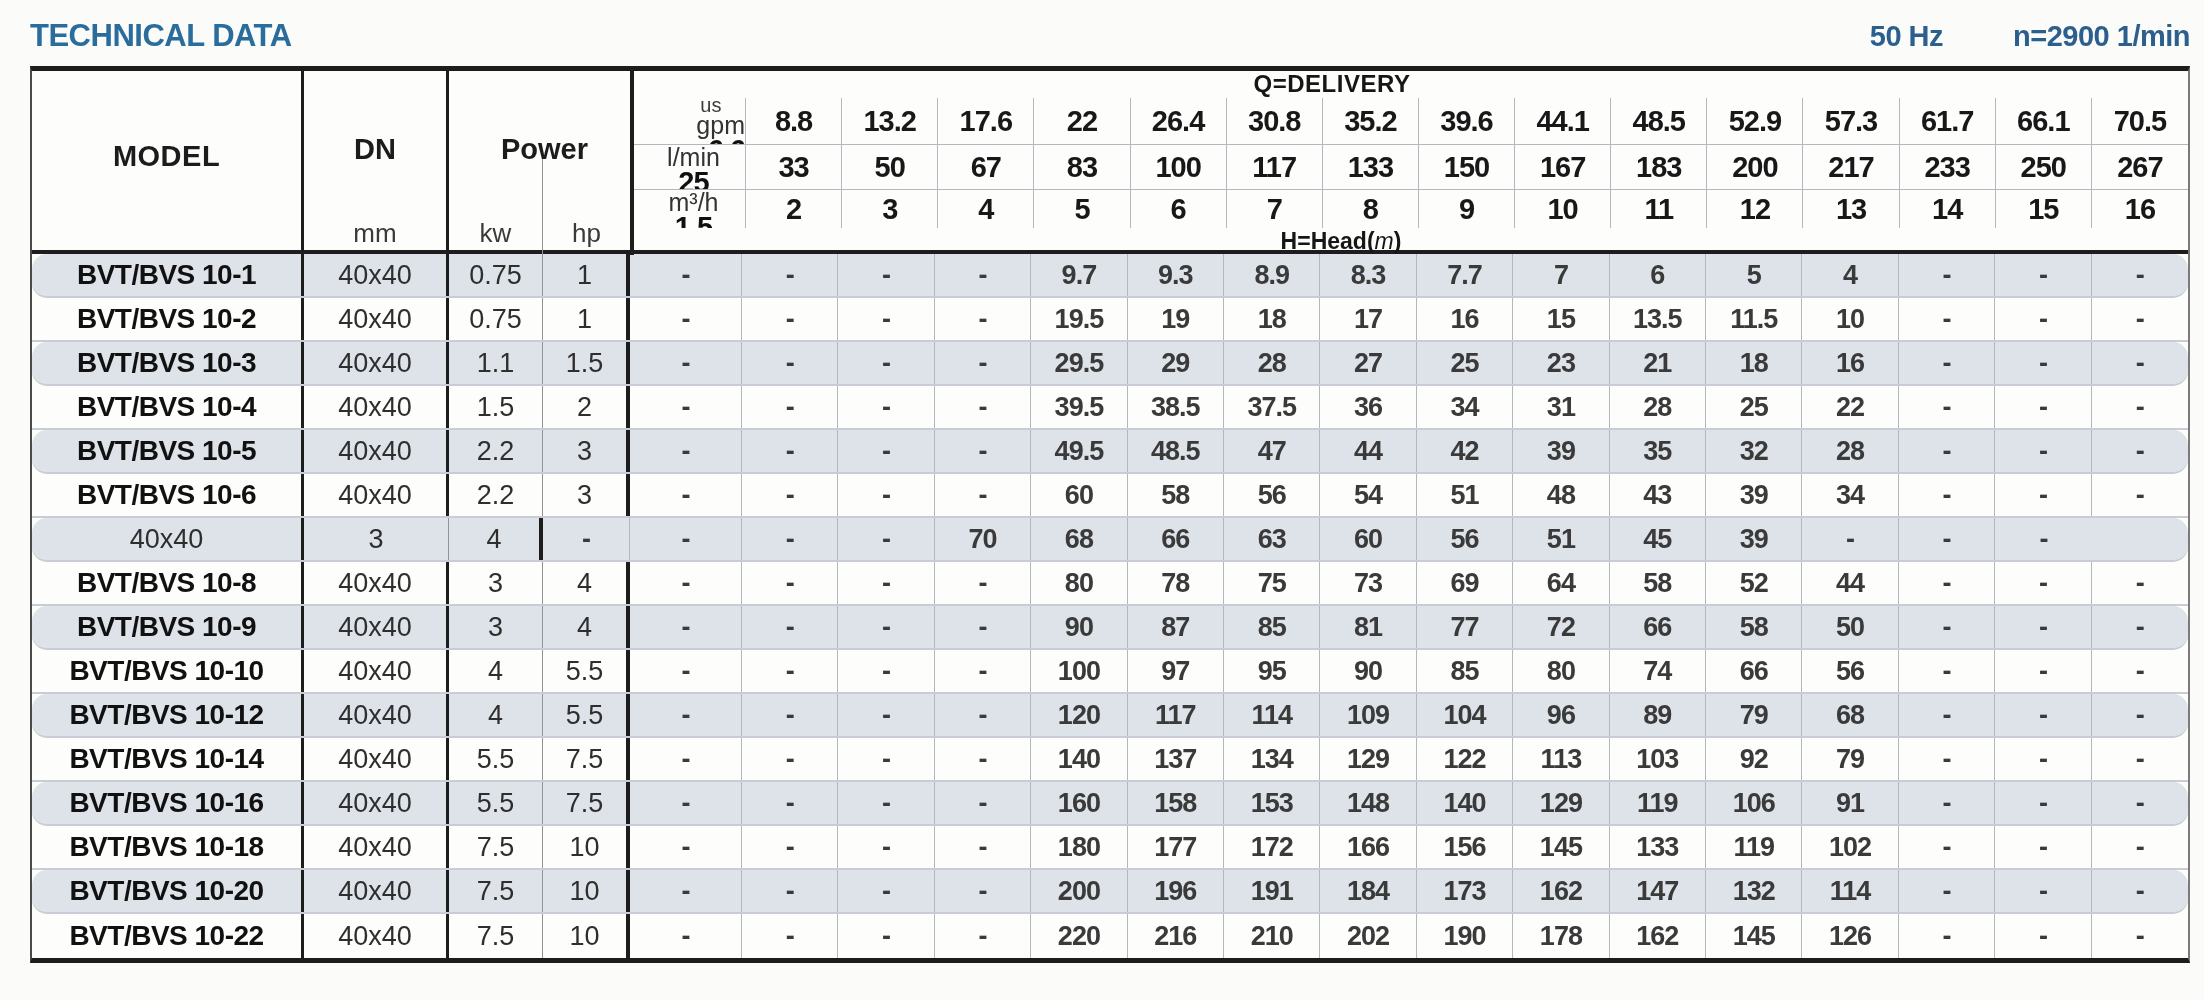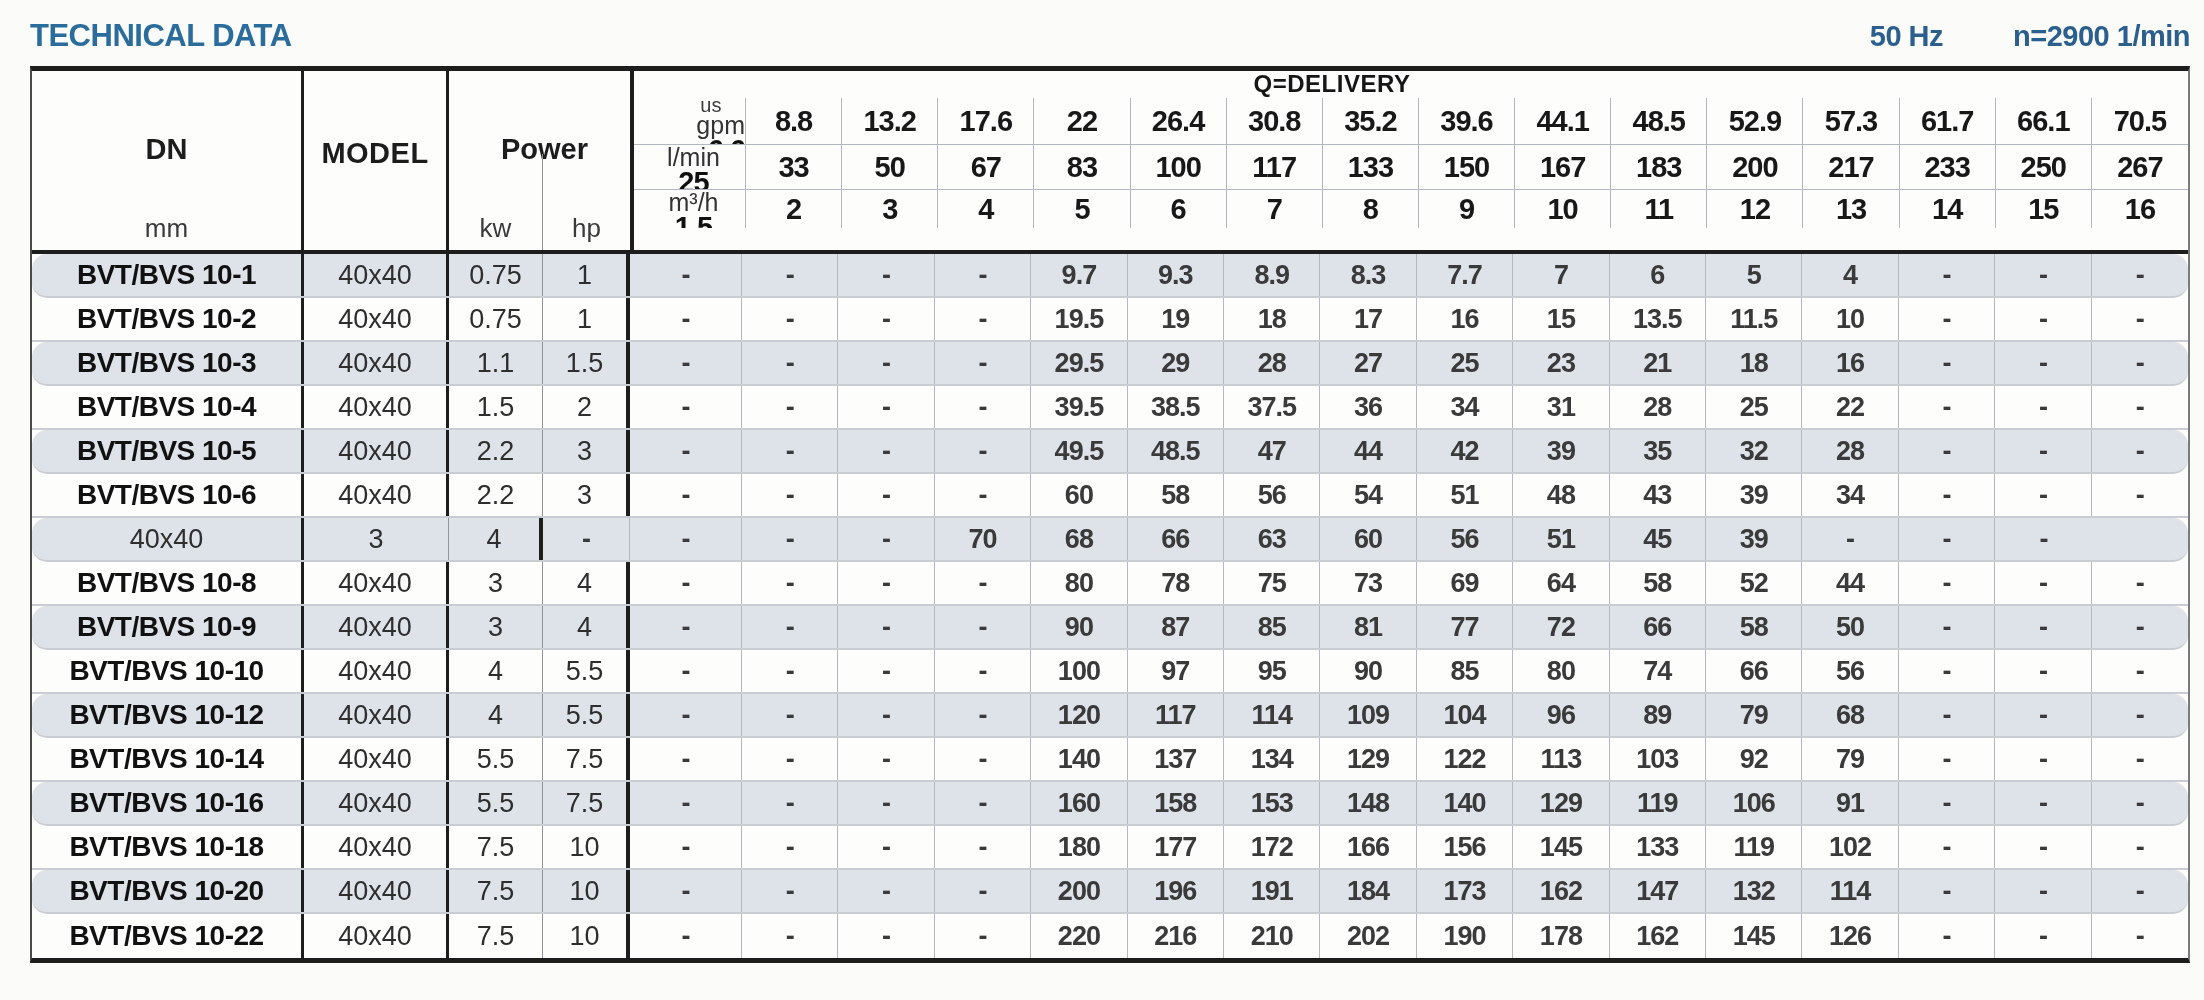--- a/index.html
+++ b/index.html
@@ -99,27 +99,27 @@
     <div class="specs">
       <span class="spec">50 Hz</span>
       <span class="spec">n=2900 1/min</span>
     </div>
   </div>
 
   <div class="dtable">
 
     <div class="thead">
 
+      <div class="hcell model-h">
+        <span class="t">MODEL</span>
+      </div>
+
       <div class="hcell dn-h">
         <span class="t">DN</span>
         <span class="u">mm</span>
-      </div>
-
-      <div class="hcell model-h">
-        <span class="t">MODEL</span>
       </div>
 
       <div class="hcell power-h">
         <span class="t">Power</span>
         <div class="power-units">
           <span class="kw-u">kw</span>
           <span>hp</span>
         </div>
       </div>
 
@@ -190,20 +190,23 @@
             <div class="cell uval">9</div>
             <div class="cell uval">10</div>
             <div class="cell uval">11</div>
             <div class="cell uval">12</div>
             <div class="cell uval">13</div>
             <div class="cell uval">14</div>
             <div class="cell uval">15</div>
             <div class="cell uval last">16</div>
           </div>
 
+        <div class="head-row">
+          <span class="head-title"><span>H=Head(</span><i>m</i><span>)</span></span>
+        </div>
       </div>
     </div>
 
     <div>
         <div class="grid body-row shaded">
           <div class="cell model-cell">BVT/BVS 10-1</div>
           <div class="cell dn-cell">40x40</div>
           <div class="cell kw-cell">0.75</div>
           <div class="cell hp-cell">1</div>
           <div class="cell val-cell">-</div>

